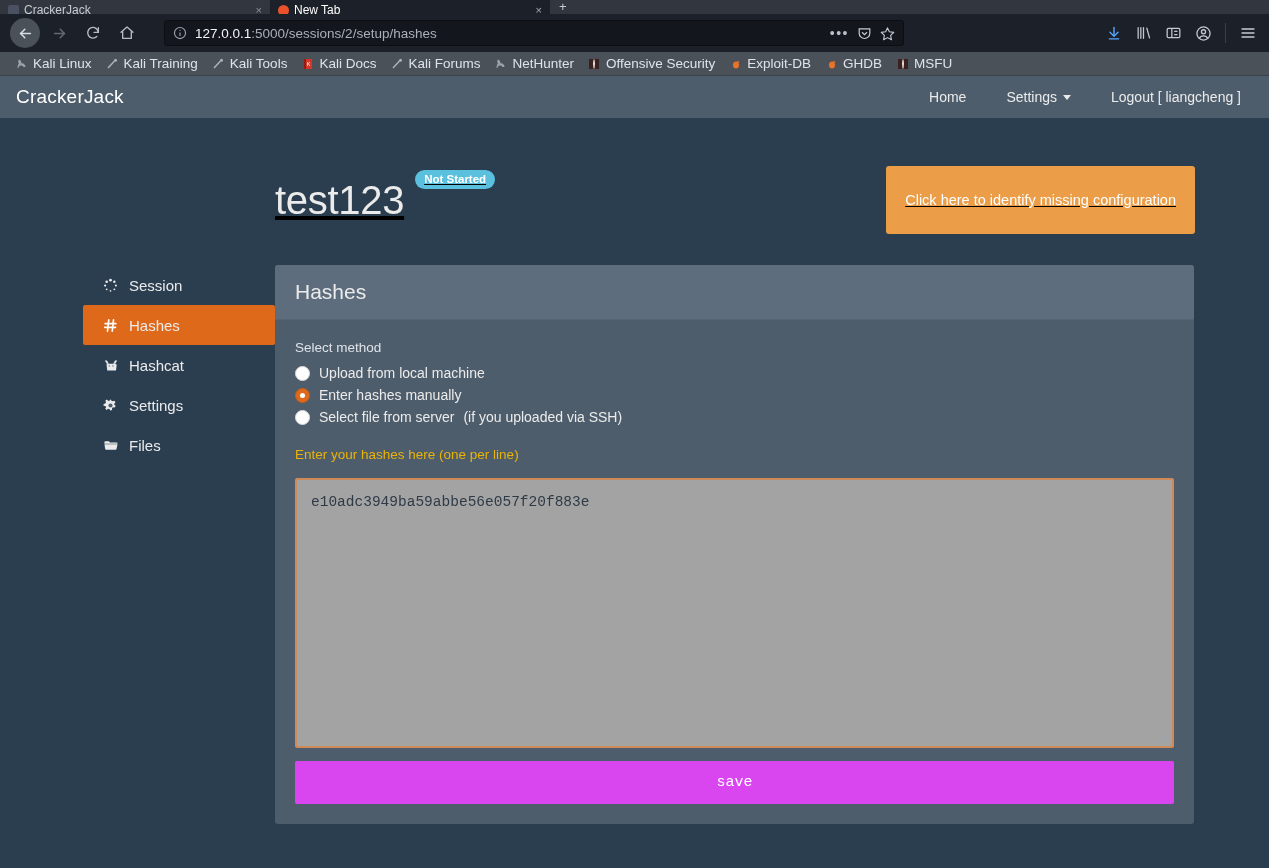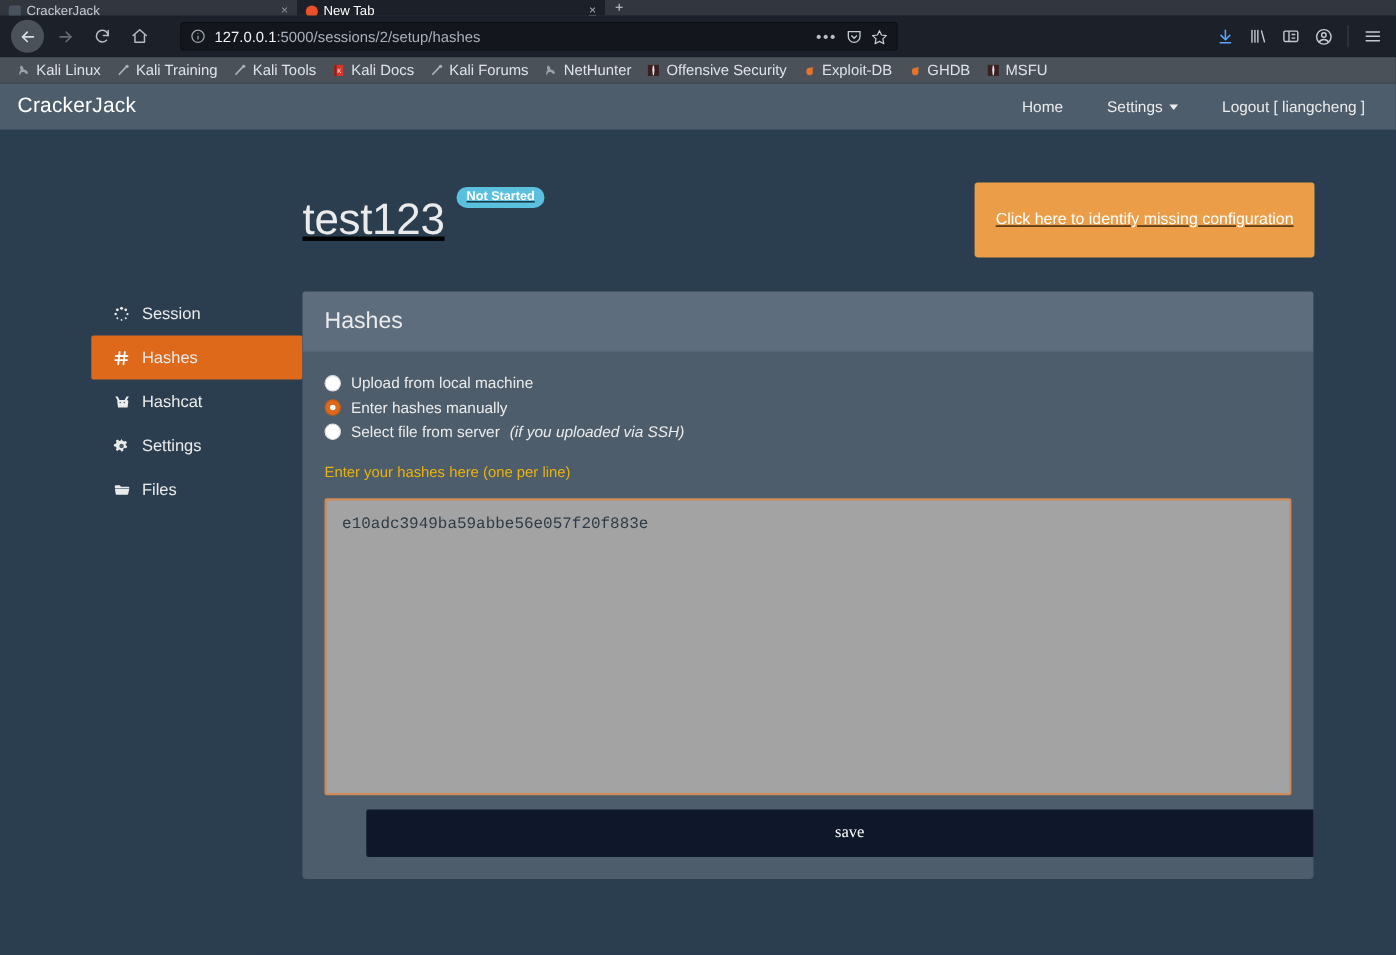--- a/index.html
+++ b/index.html
@@ -47,21 +47,21 @@
   .navbtn {
     width: 30px; height: 30px; border-radius: 50%;
     display: flex; align-items: center; justify-content: center;
     color: #b6bcc6; flex: none;
   }
   .navbtn.back { background: #4b5159; color: #d8dde4; }
   .navbtn.fwd { color: #636a74; }
   .navbtn svg { display: block; }
 
   .urlbar {
-    flex: none; width: 652px; height: 26px; margin-left: 18px;
+    flex: none; width: 740px; height: 26px; margin-left: 18px;
     background: #13161c; border: 1px solid #0c0e12; border-radius: 3px;
     display: flex; align-items: center; padding: 0 8px; gap: 8px;
   }
   .url-info { flex: none; color: #9aa1ab; display: flex; align-items: center; }
   .url-text {
     flex: 1; font-size: 13.5px; color: #a9b0bb;
     white-space: nowrap; overflow: hidden;
   }
   .url-host { color: #f2f4f7; }
   .url-dots { color: #b9bfc9; letter-spacing: 1.5px; font-size: 14px; flex: none; }
@@ -151,45 +151,44 @@
   }
   .radio {
     width: 15px; height: 15px; flex: none; border-radius: 50%;
     background: #fff; border: 1px solid #dcdcdc;
     display: flex; align-items: center; justify-content: center;
   }
   .radio.checked { background: #df691a; border-color: #c65c15; }
   .radio.checked::after {
     content: ""; width: 5px; height: 5px; border-radius: 50%; background: #fff;
   }
-  .radio-hint { font-style: italic; }
+  .radio-hint { }
 
   .ta-label { font-size: 13.5px; color: #eab308; margin: 22px 0 16px; }
   .ta-wrap { position: relative; }
   textarea.hashes {
     width: 100%; height: 270px; display: block;
     background: #a3a3a3; color: #2e3b47;
     border: 2px solid #cf8a5a; border-radius: 2px;
     font-family: "Liberation Mono", "DejaVu Sans Mono", monospace;
     font-size: 14.5px; line-height: 1.5;
     padding: 12px 14px; resize: none; outline: none;
   }
   .resize-grip {
     position: absolute; right: 6px; bottom: 6px;
     width: 12px; height: 12px; pointer-events: none;
     background:
       linear-gradient(135deg, transparent 0 46%, #9aa3ad 46% 54%, transparent 54%) 0 0/100% 100%,
       linear-gradient(135deg, transparent 0 70%, #9aa3ad 70% 78%, transparent 78%) 0 0/100% 100%;
   }
   .save-btn {
     display: block; width: 100%; margin-top: 13px;
-    background: #0f172a; color: #fff; border: none; border-radius: 2px;
+    background: #d946ef; color: #fff; border: none; border-radius: 2px;
     font-size: 15px; padding: 13px 0; cursor: pointer;
-    font-family: Liberation Serif, serif;
-    margin-left: 38px;
+    font-family: Liberation Mono, monospace;
   }
 </style>
 </head>
 <body>
 
 <div class="browser">
 
   <div class="tabstrip">
     <div class="tab inactive">
       <span class="tab-favicon"></span>
@@ -469,20 +468,21 @@
             </svg>
         </span>
         <span>Files</span>
       </div>
     </div>
 
     <div class="panel">
       <div class="panel-head">Hashes</div>
       <div class="panel-body">
 
+        <div class="field-label">Select method</div>
 
         <div class="radio-row">
           <span class="radio"></span>
           <span>Upload from local machine</span>
         </div>
         <div class="radio-row">
           <span class="radio checked"></span>
           <span>Enter hashes manually</span>
         </div>
         <div class="radio-row">

